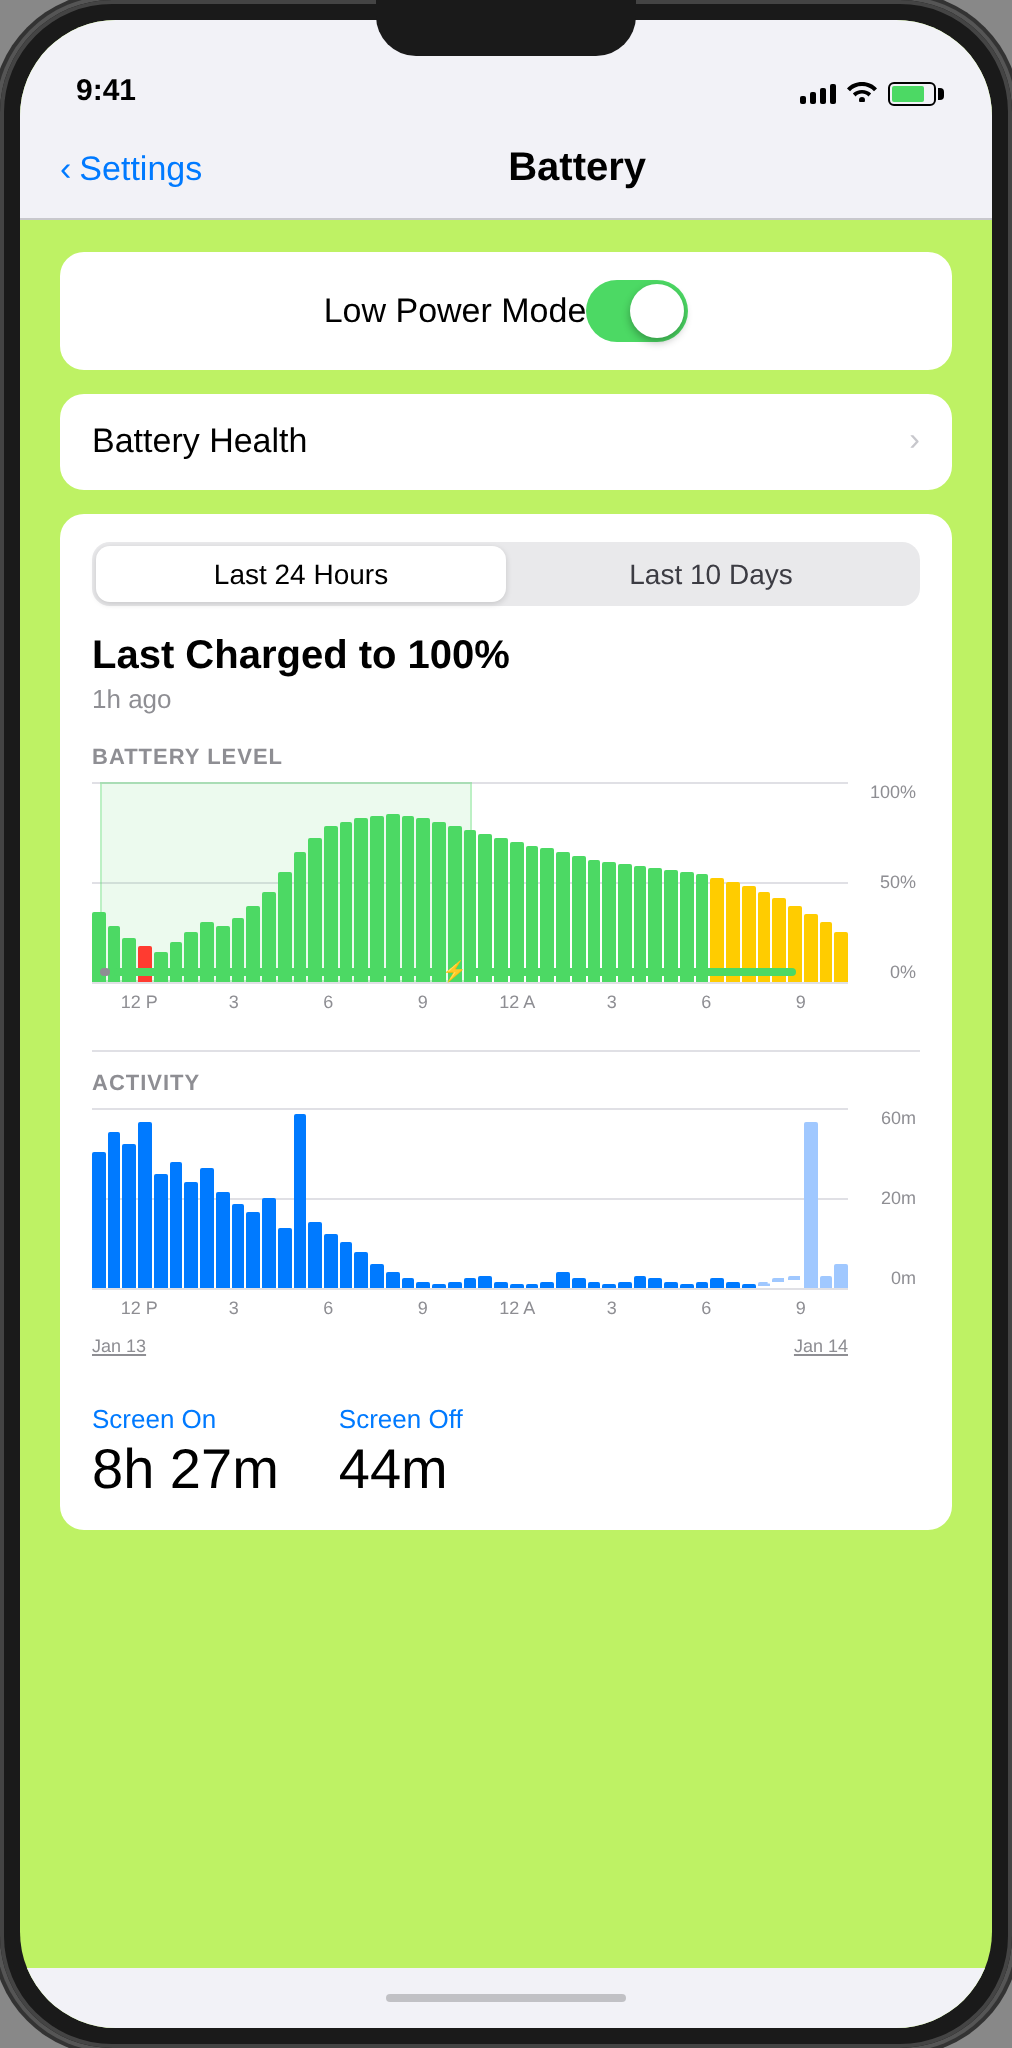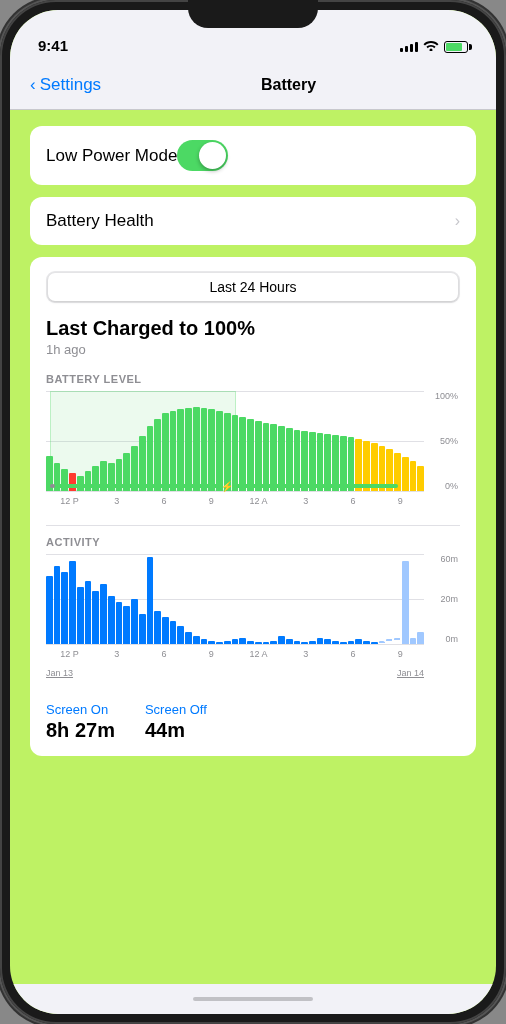--- a/index.html
+++ b/index.html
@@ -135,21 +135,21 @@
       align-items: center;
       gap: 4px;
       color: #007aff;
       font-size: 17px;
       cursor: pointer;
     }
 
     .nav-title {
       flex: 1;
       text-align: center;
-      font-size: 16px;
+      font-size: 20px;
       font-weight: 600;
       color: #000;
     }
 
     
     .scroll-content {
       flex: 1;
       overflow-y: auto;
       overflow-x: hidden;
       padding: 16px 0;
@@ -162,21 +162,21 @@
       background: #fff;
       margin: 0 20px 12px;
       border-radius: 12px;
       overflow: hidden;
     }
 
     
     .setting-row {
       display: flex;
       align-items: center;
-      justify-content: flex-start;
+      justify-content: center;
       padding: 14px 16px;
     }
 
     .setting-label {
       font-size: 17px;
       color: #000;
     }
 
     
     .toggle {
@@ -437,22 +437,22 @@
 
     .stat-item {}
 
     .stat-title {
       font-size: 13px;
       color: #007aff;
       margin-bottom: 2px;
     }
 
     .stat-value {
-      font-size: 20px;
-      font-weight: 700;
+      font-size: 28px;
+      font-weight: 400;
       color: #000;
     }
 
     
     .home-indicator {
       height: 30px;
       display: flex;
       justify-content: center;
       align-items: center;
       background: #f2f2f7;
@@ -529,20 +529,21 @@
         <div class="battery-health-row">
           <span class="battery-health-label">Battery Health</span>
           <span class="chevron">›</span>
         </div>
       </div>
 
       <div class="usage-card">
 
         <div class="time-selector">
           <div class="time-btn active">Last 24 Hours</div>
+          <div class="time-btn inactive">Last 10 Days</div>
         </div>
 
         <div class="last-charged">Last Charged to 100%</div>
         <div class="time-ago">1h ago</div>
 
         <div class="chart-section">
           <div class="chart-label">BATTERY LEVEL</div>
           <div class="chart-container">
 
             <div class="chart-grid">

